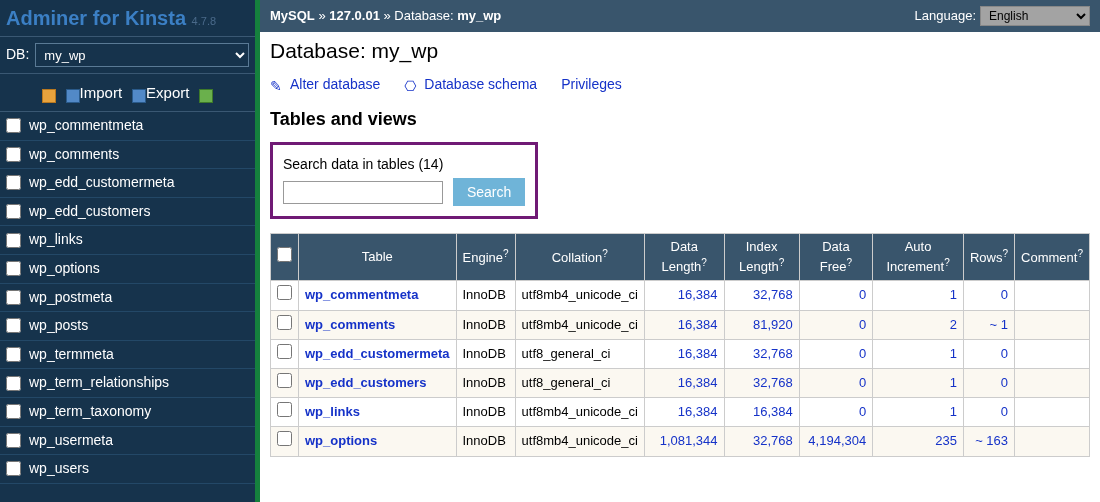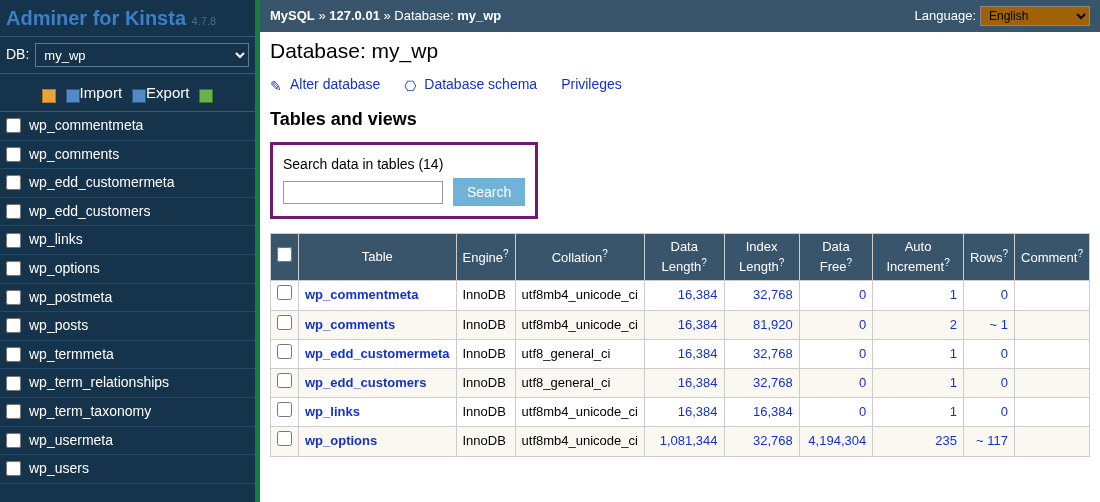--- a/index.html
+++ b/index.html
@@ -20,21 +20,21 @@
 .tbl-list{flex:1;overflow:auto}
 .tbl-item{padding:4px 6px;display:flex;align-items:center;gap:8px;border-bottom:1px solid #234867}
 .tbl-item input{width:14px;height:14px}
 .tbl-item a{color:#fff;text-decoration:none;font-size:14px}
 .main{flex:1;background:#fff;overflow:auto}
 .topbar{background:#39556c;color:#fff;padding:4px 10px;display:flex;align-items:center;justify-content:space-between;height:32px}
 .crumbs{font-size:13px}
 .crumbs a{color:#fff;text-decoration:none}
 .crumbs b{font-weight:bold}
 .lang{display:flex;align-items:center;gap:4px;font-size:13px}
-.lang select{background:#a16207;border:1px solid #888;padding:1px 4px;font-size:12px;width:110px}
+.lang select{background:#a3a3a3;border:1px solid #888;padding:1px 4px;font-size:12px;width:110px}
 .logout-row{background:#e8e8e8;padding:6px 10px;display:flex;justify-content:flex-end;border-bottom:1px solid #ccc}
 .btn{background:#6fb4d8;color:#fff;border:none;padding:6px 14px;font-size:14px;cursor:pointer}
 .content{padding:4px 10px}
 h2{font-size:21px;font-weight:normal;margin-bottom:10px}
 .actions{margin-bottom:12px;display:flex;gap:24px;align-items:center}
 .actions a{color:#1532c8;text-decoration:none;font-size:14px;display:inline-flex;align-items:center;gap:4px}
 .ico{display:inline-block;width:16px;height:16px}
 h3{font-size:18px;font-weight:bold;margin-bottom:10px}
 .search-box{border:3px solid #701a75;padding:10px;display:inline-block;margin-bottom:14px}
 .search-box input[type=text]{border:1px solid #999;padding:3px;width:160px;margin-top:6px;margin-right:6px}
@@ -246,20 +246,20 @@
             </tr>
             <tr>
               <td><input type="checkbox" style=""></td>
               <td class="name"><a href="#">wp_options</a></td>
               <td>InnoDB</td>
               <td>utf8mb4_unicode_ci</td>
               <td class="num"><a href="#">1,081,344</a></td>
               <td class="num"><a href="#">32,768</a></td>
               <td class="num"><a href="#">4,194,304</a></td>
               <td class="num"><a href="#">235</a></td>
-              <td class="num"><a href="#">~ 117</a></td>
+              <td class="num"><a href="#">~ 163</a></td>
               <td></td>
             </tr>
           </tbody>
       </table>
     </div>
   </div>
 </div>
 
 </body></html>

